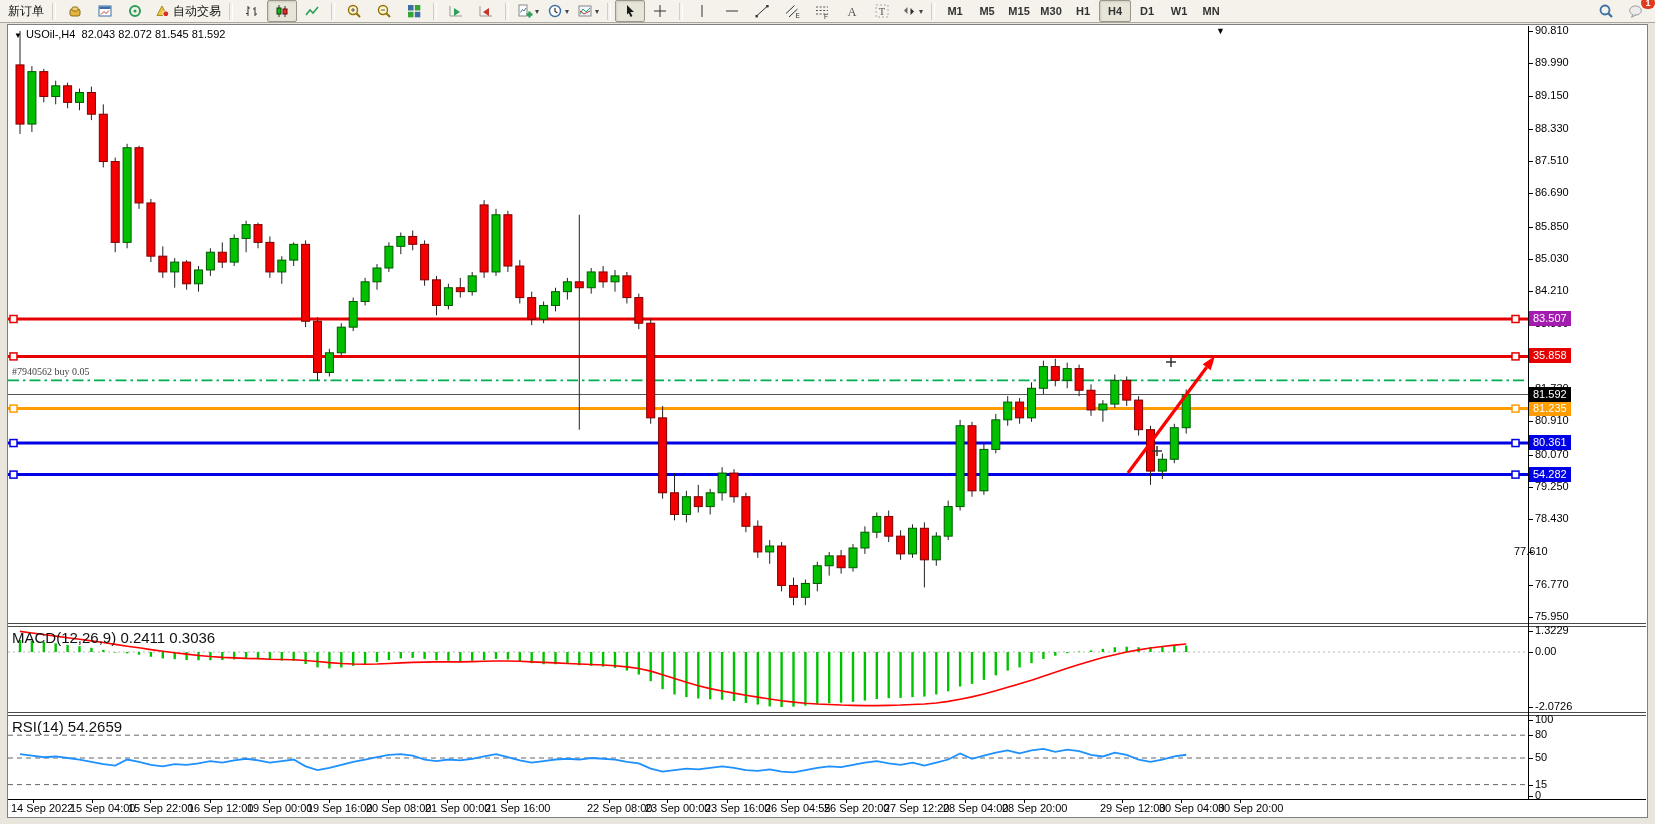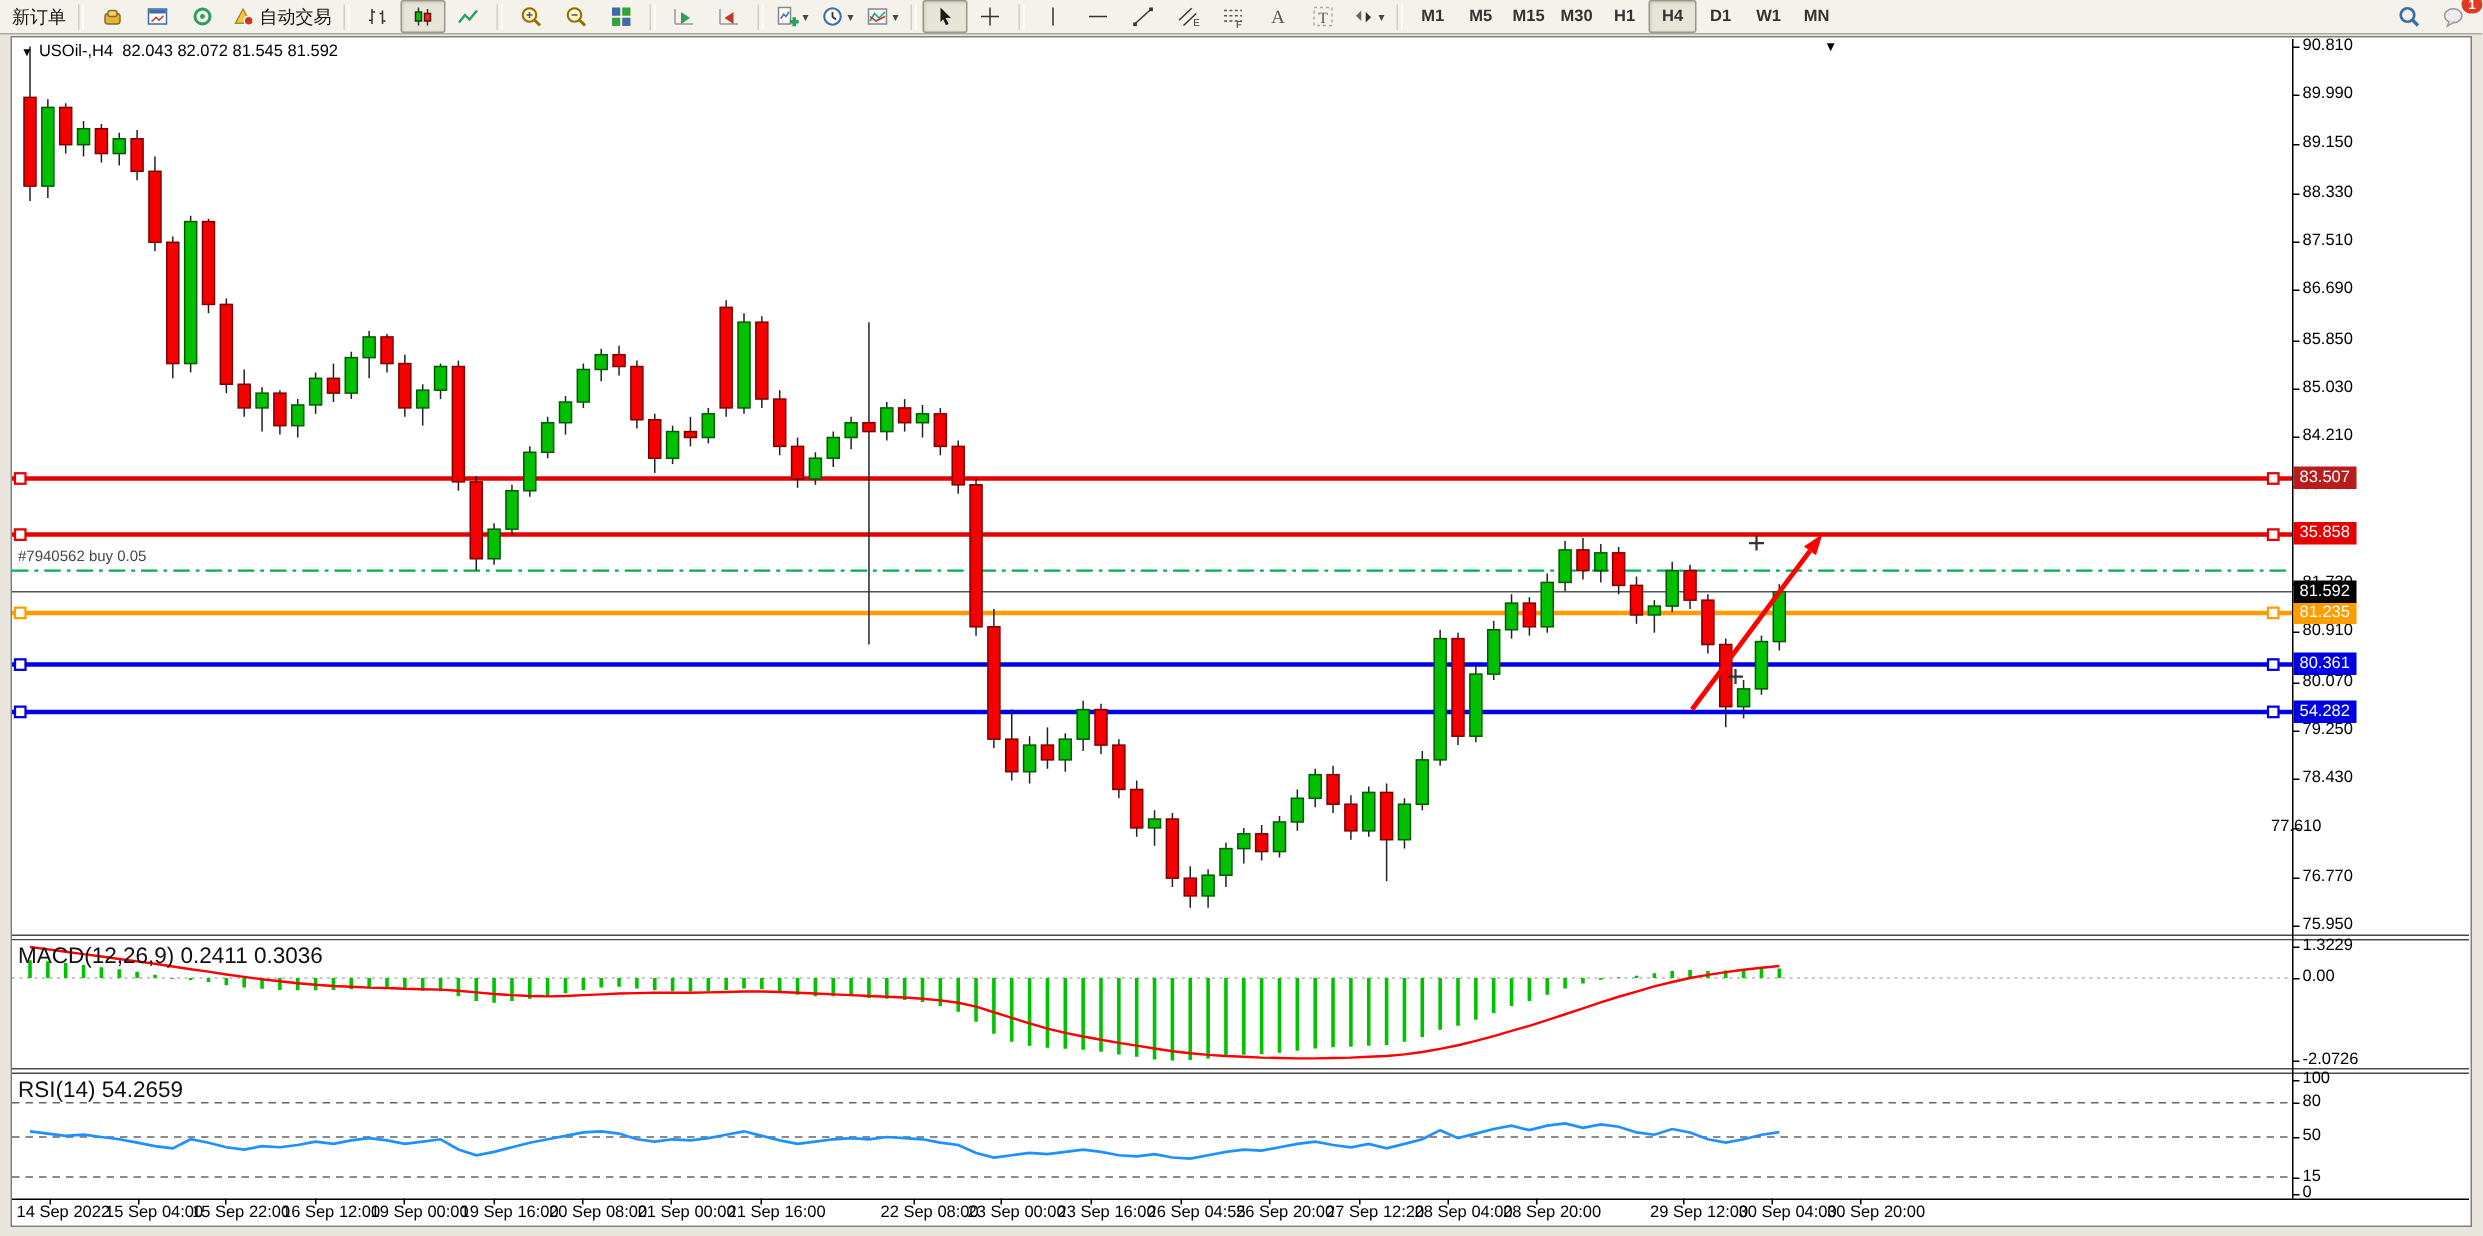--- a/index.html
+++ b/index.html
@@ -627,21 +627,21 @@
       <div class="tick-mark" style="top:720px"></div>
       <div class="tick-label" style="left:1535px;top:713px">100</div>
       <div class="tick-mark" style="top:735.2px"></div>
       <div class="tick-label" style="left:1535px;top:728.2px">80</div>
       <div class="tick-mark" style="top:758px"></div>
       <div class="tick-label" style="left:1535px;top:751px">50</div>
       <div class="tick-mark" style="top:784.6px"></div>
       <div class="tick-label" style="left:1535px;top:777.6px">15</div>
       <div class="tick-mark" style="top:796px"></div>
       <div class="tick-label" style="left:1535px;top:789px">0</div>
-      <div class="price-tag" style="top:310.99179004037677px;background:#b91c1c">83.507</div>
+      <div class="price-tag" style="top:310.99179004037677px;background:#a21caf">83.507</div>
       <div class="price-tag" style="top:348.41534320322995px;background:#e60000">35.858</div>
       <div class="price-tag" style="top:400.5874831763124px;background:#ff9c00">81.235</div>
       <div class="price-tag" style="top:435.05343203230143px;background:#0000e6">80.361</div>
       <div class="price-tag" style="top:466.601211305518px;background:#0000e6">54.282</div>
       <div class="price-tag" style="top:386.50928667563943px;background:#000">81.592</div>
     </div>
   <div id="date-axis">
       <div class="date-tick" style="left:33px"></div>
       <div class="date-label" style="left:11px">14 Sep 2022</div>
       <div class="date-tick" style="left:92px"></div>
@@ -686,21 +686,21 @@
 
   <div id="chart-title">
     <span class="dd">▼</span><span>USOil-,H4</span>&nbsp;
     <span>82.043</span>
     <span>82.072</span>
     <span>81.545</span>
     <span>81.592</span>
   </div>
   <div id="chart-context-arrow">▼</div>
 
-  <div id="order-label" style="left: 12px; top: 366.392px;">#7940562 buy 0.05</div>
+  <div id="order-label" style="left: 12px; top: 366.392px; font-family: Liberation Serif, serif;">#7940562 buy 0.05</div>
 
   <div class="ind-label" style="left:12px;top:629px;">
     <span>MACD(12,26,9)</span>&nbsp;<span>0.2411</span>&nbsp;<span>0.3036</span>
   </div>
   <div class="ind-label" style="left:12px;top:718px;">
     <span>RSI(14)</span>&nbsp;<span>54.2659</span>
   </div>
 </div>
 
 </body></html>

